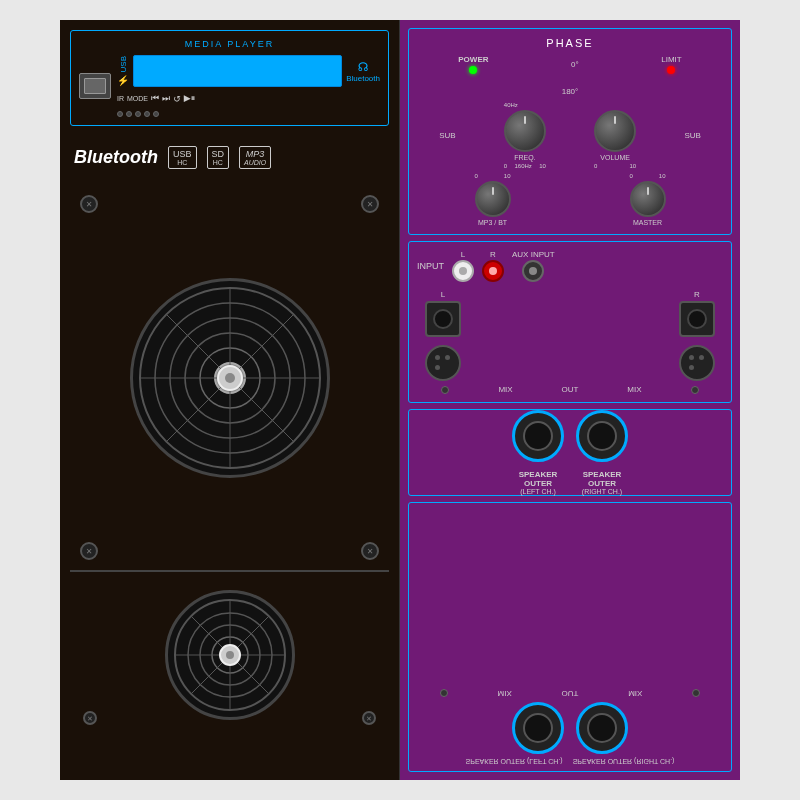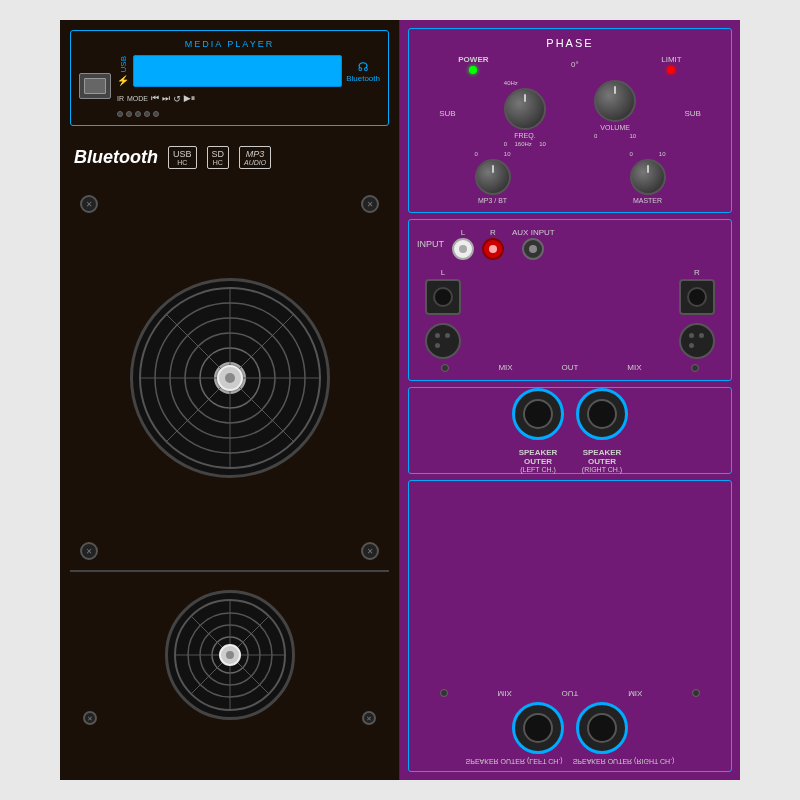--- a/index.html
+++ b/index.html
@@ -250,20 +250,21 @@
       width: 8px;
       height: 8px;
       border-radius: 50%;
       background: #ff0000;
       box-shadow: 0 0 4px #ff0000;
     }
     .knobs-row {
       display: flex;
       flex-direction: row;
       justify-content: space-around;
+      align-items: flex-end;
       gap: 4px;
     }
     .knob-group {
       display: flex;
       flex-direction: column;
       align-items: center;
       gap: 2px;
     }
     .knob {
       border-radius: 50%;
@@ -635,20 +636,23 @@
         </div>
         <div style="display:flex;flex-direction:column;align-items:center;gap:2px;">
           <span class="phase-label">0°</span>
         </div>
         <div style="display:flex;flex-direction:column;align-items:center;gap:2px;">
           <span class="phase-label">LIMIT</span>
           <div class="led-red"></div>
         </div>
       </div>
 
+      <div style="text-align:center;margin-bottom:4px;">
+        <span style="color:#ccc;font-size:8px;">180°</span>
+      </div>
 
       <div class="knobs-row">
         <div style="color:#ccc;font-size:8px;align-self:center;">SUB</div>
         <div class="knob-group">
           <div style="display:flex;justify-content:space-between;width:42px;">
             <span style="color:#ccc;font-size:6px;">40Hz</span>
           </div>
           <div class="knob knob-large"></div>
           <span class="knob-label-bot">FREQ.</span>
           <div style="display:flex;justify-content:space-between;width:42px;">

